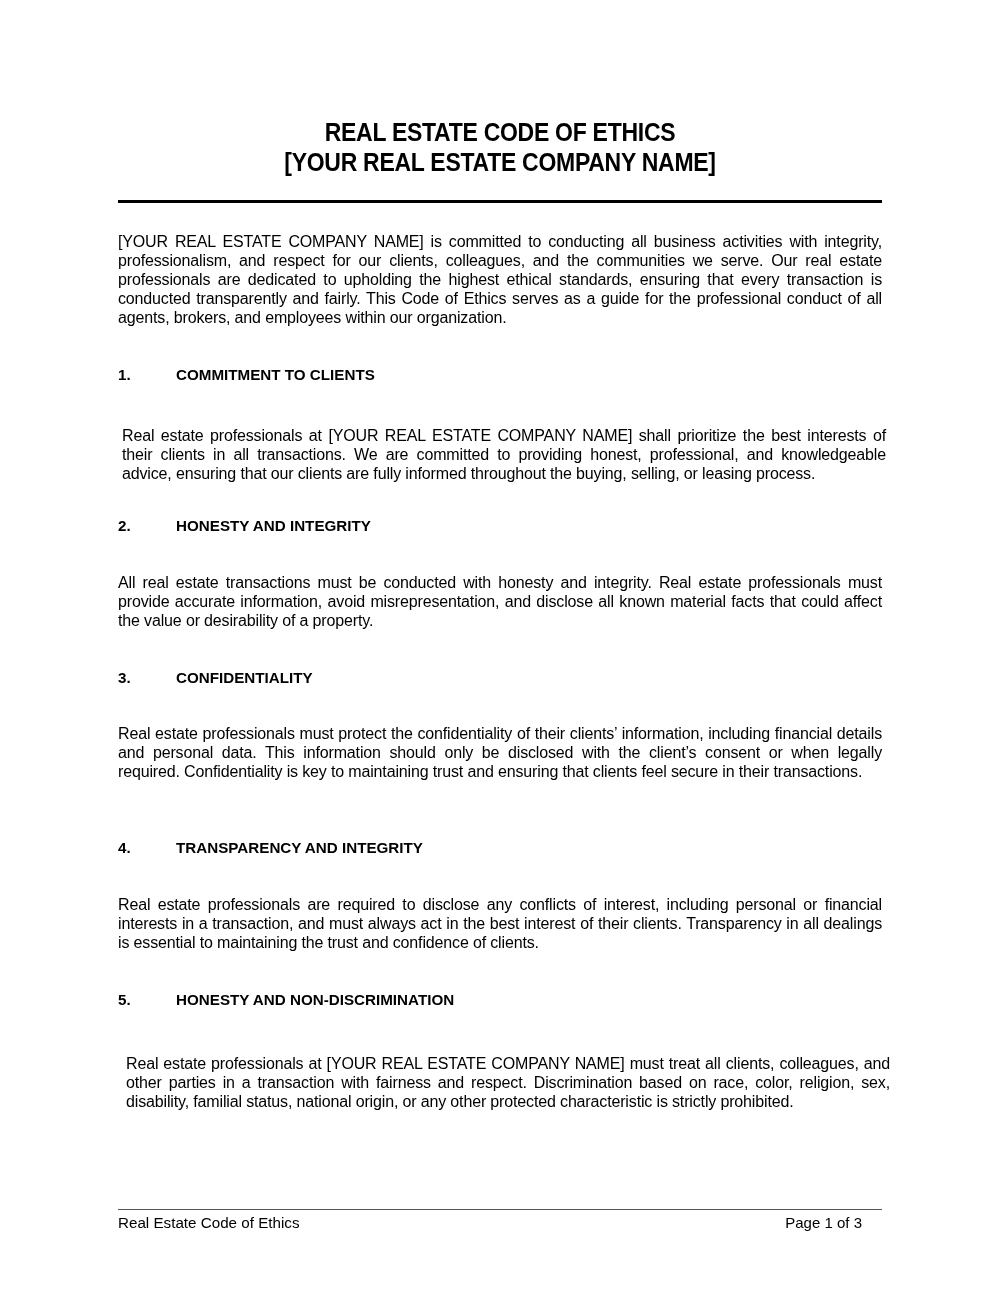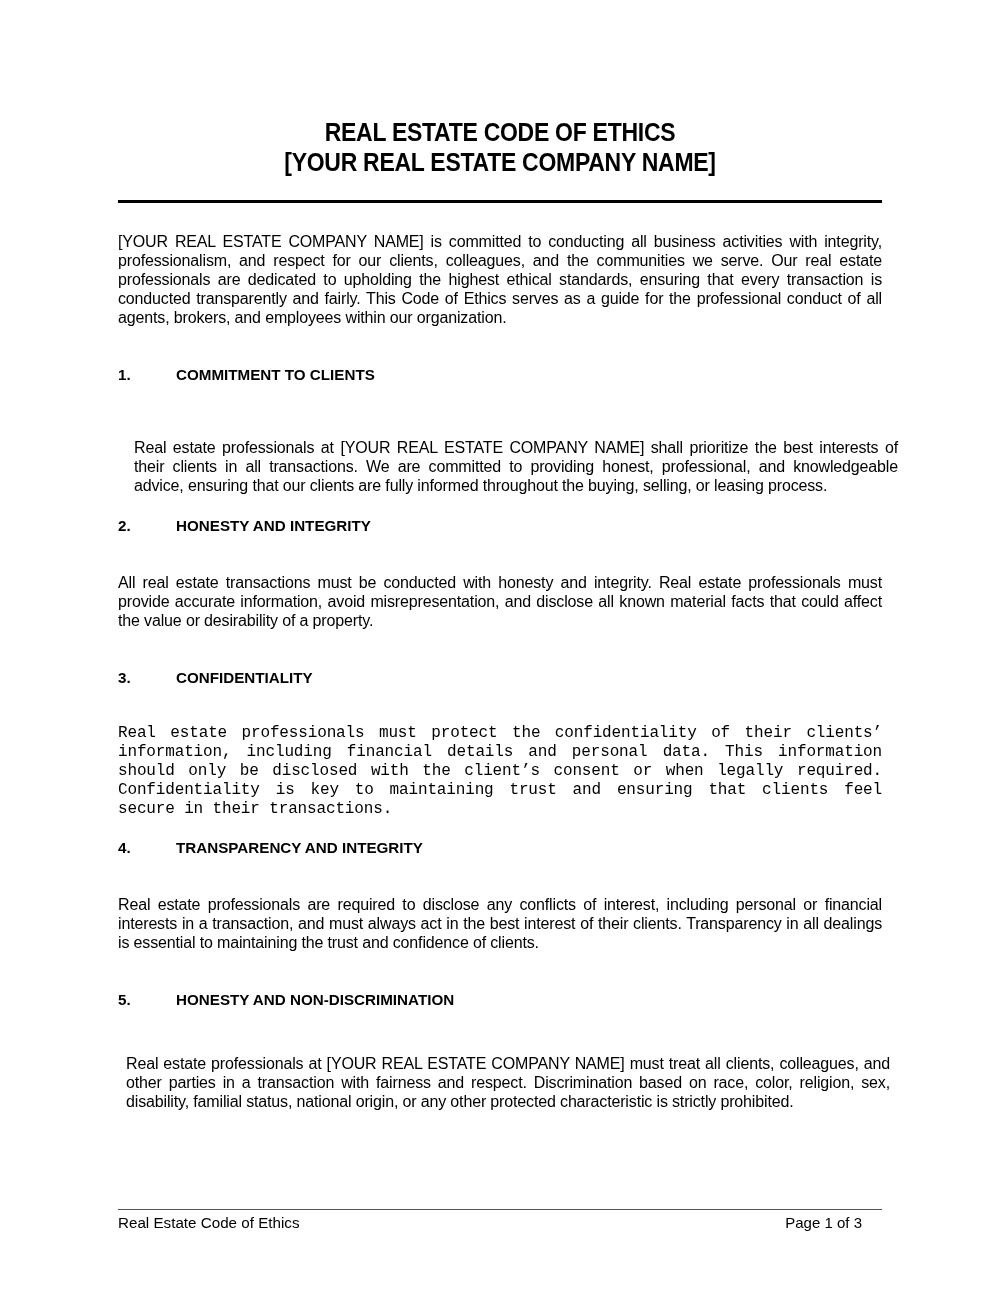--- a/index.html
+++ b/index.html
@@ -28,33 +28,33 @@
   <div class="title l1">REAL ESTATE CODE OF ETHICS</div>
   <div class="title l2">[YOUR REAL ESTATE COMPANY NAME]</div>
   <div class="rule"></div>
 
   <p class="para" style="top:232px;margin:0;">[YOUR REAL ESTATE COMPANY NAME] is committed to conducting all business activities with integrity, professionalism, and respect for our clients, colleagues, and the communities we serve. Our real estate professionals are dedicated to upholding the highest ethical standards, ensuring that every transaction is conducted transparently and fairly. This Code of Ethics serves as a guide for the professional conduct of all agents, brokers, and employees within our organization.</p>
 
   <div class="heading" style="top:365px;">
     <span class="num">1.</span>
     <span class="txt">COMMITMENT TO CLIENTS</span>
   </div>
-  <p class="para" style="top:422px;margin:16px;">Real estate professionals at [YOUR REAL ESTATE COMPANY NAME] shall prioritize the best interests of their clients in all transactions. We are committed to providing honest, professional, and knowledgeable advice, ensuring that our clients are fully informed throughout the buying, selling, or leasing process.</p>
+  <p class="para" style="top:422px;margin:4px;">Real estate professionals at [YOUR REAL ESTATE COMPANY NAME] shall prioritize the best interests of their clients in all transactions. We are committed to providing honest, professional, and knowledgeable advice, ensuring that our clients are fully informed throughout the buying, selling, or leasing process.</p>
 
   <div class="heading" style="top:516px;">
     <span class="num">2.</span>
     <span class="txt">HONESTY AND INTEGRITY</span>
   </div>
   <p class="para" style="top:573px;margin:0;">All real estate transactions must be conducted with honesty and integrity. Real estate professionals must provide accurate information, avoid misrepresentation, and disclose all known material facts that could affect the value or desirability of a property.</p>
 
   <div class="heading" style="top:668px;">
     <span class="num">3.</span>
     <span class="txt">CONFIDENTIALITY</span>
   </div>
-  <p class="para" style="top:724px;margin:0;font-family:Liberation Mono, monospace;">Real estate professionals must protect the confidentiality of their clients’ information, including financial details and personal data. This information should only be disclosed with the client’s consent or when legally required. Confidentiality is key to maintaining trust and ensuring that clients feel secure in their transactions.</p>
+  <p class="para" style="top:724px;margin:0;">Real estate professionals must protect the confidentiality of their clients’ information, including financial details and personal data. This information should only be disclosed with the client’s consent or when legally required. Confidentiality is key to maintaining trust and ensuring that clients feel secure in their transactions.</p>
 
   <div class="heading" style="top:838px;">
     <span class="num">4.</span>
     <span class="txt">TRANSPARENCY AND INTEGRITY</span>
   </div>
   <p class="para" style="top:895px;margin:0;">Real estate professionals are required to disclose any conflicts of interest, including personal or financial interests in a transaction, and must always act in the best interest of their clients. Transparency in all dealings is essential to maintaining the trust and confidence of clients.</p>
 
   <div class="heading" style="top:990px;">
     <span class="num">5.</span>
     <span class="txt">HONESTY AND NON-DISCRIMINATION</span>

